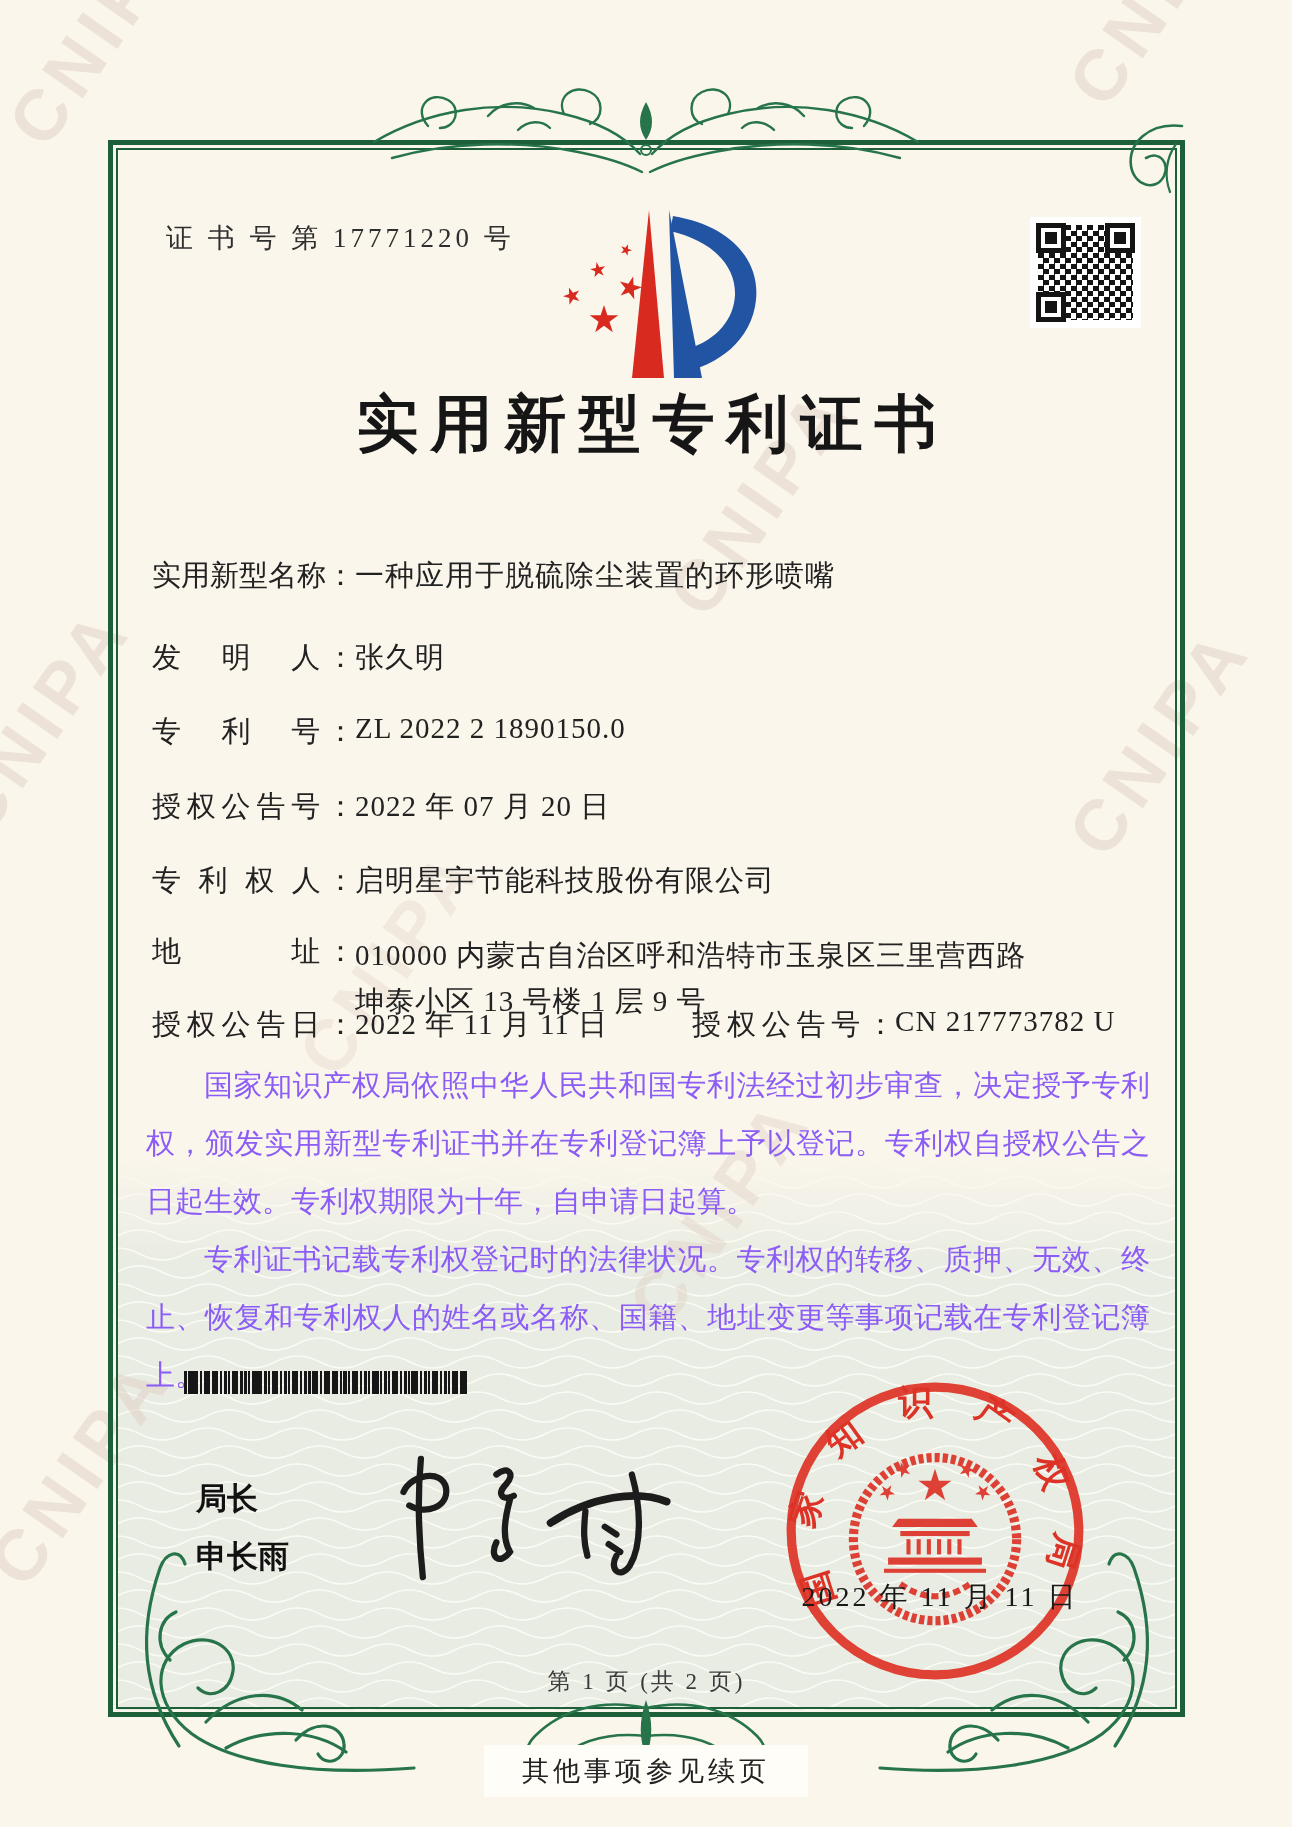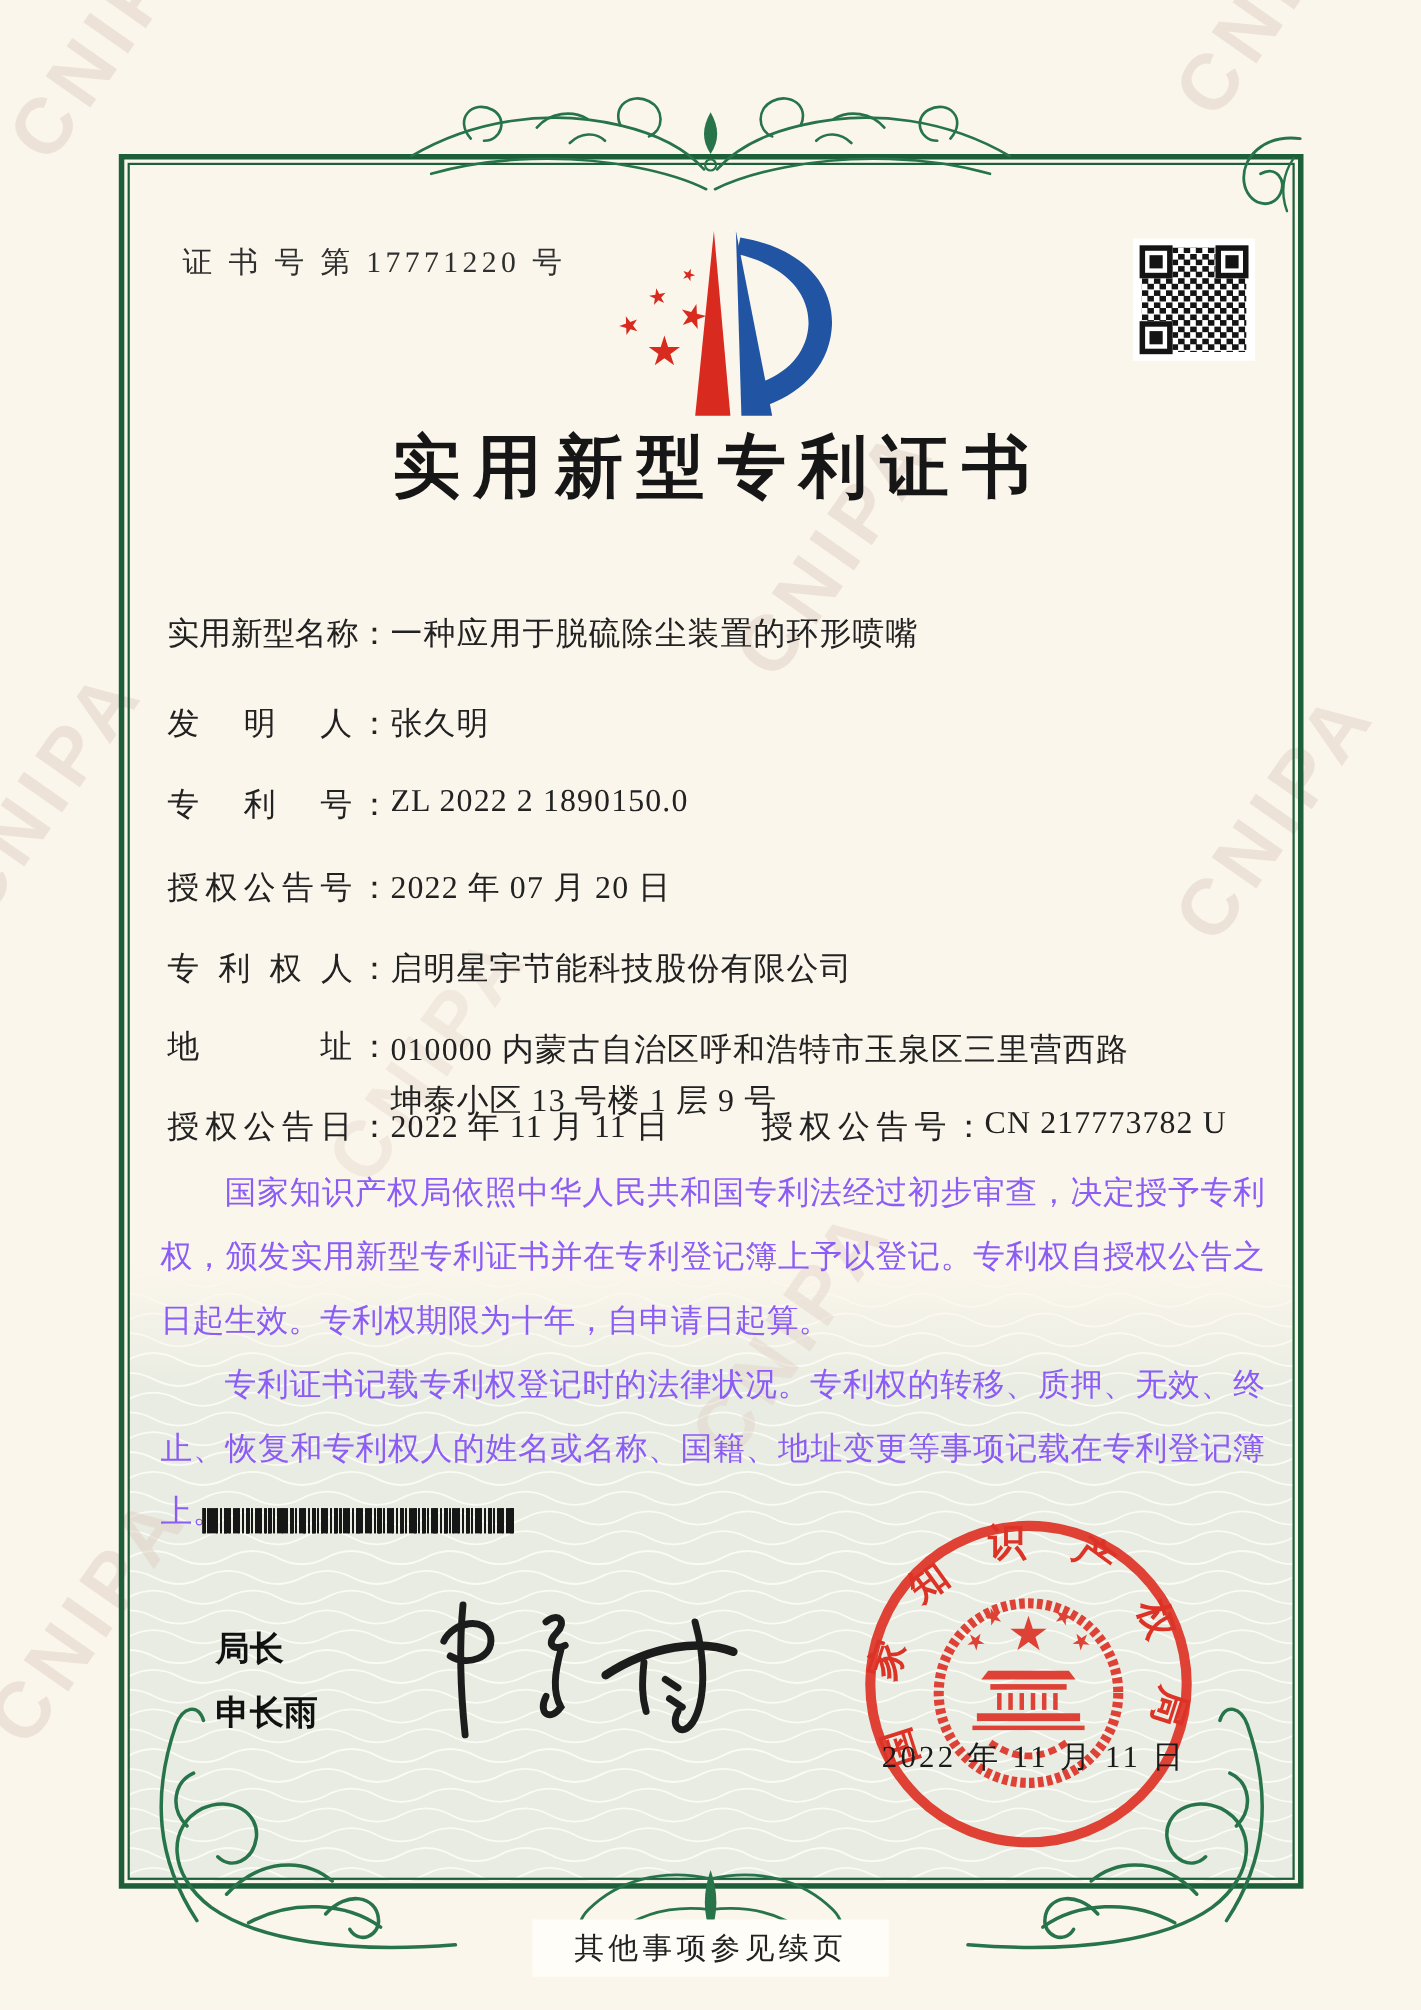--- a/index.html
+++ b/index.html
@@ -294,16 +294,17 @@
         <rect x="162" y="158" width="4" height="15"></rect>
           <rect x="172" y="158" width="4" height="15"></rect>
         <rect x="104" y="176" width="92" height="7"></rect>
         <rect x="100" y="187" width="100" height="4"></rect>
       </g>
       <path d="M116,202 Q150,226 184,202" fill="none" stroke="#dd3226" stroke-width="6" stroke-dasharray="7 4"></path>
     </g>
   </svg>
   <div class="abs sealdate">2022 年 11 月 11 日</div>
 
+  <div class="abs pageinfo">第 1 页 (共 2 页)</div>
 
   <div class="abs contnote">其他事项参见续页</div>
 
 </div>
 
 </body></html>

